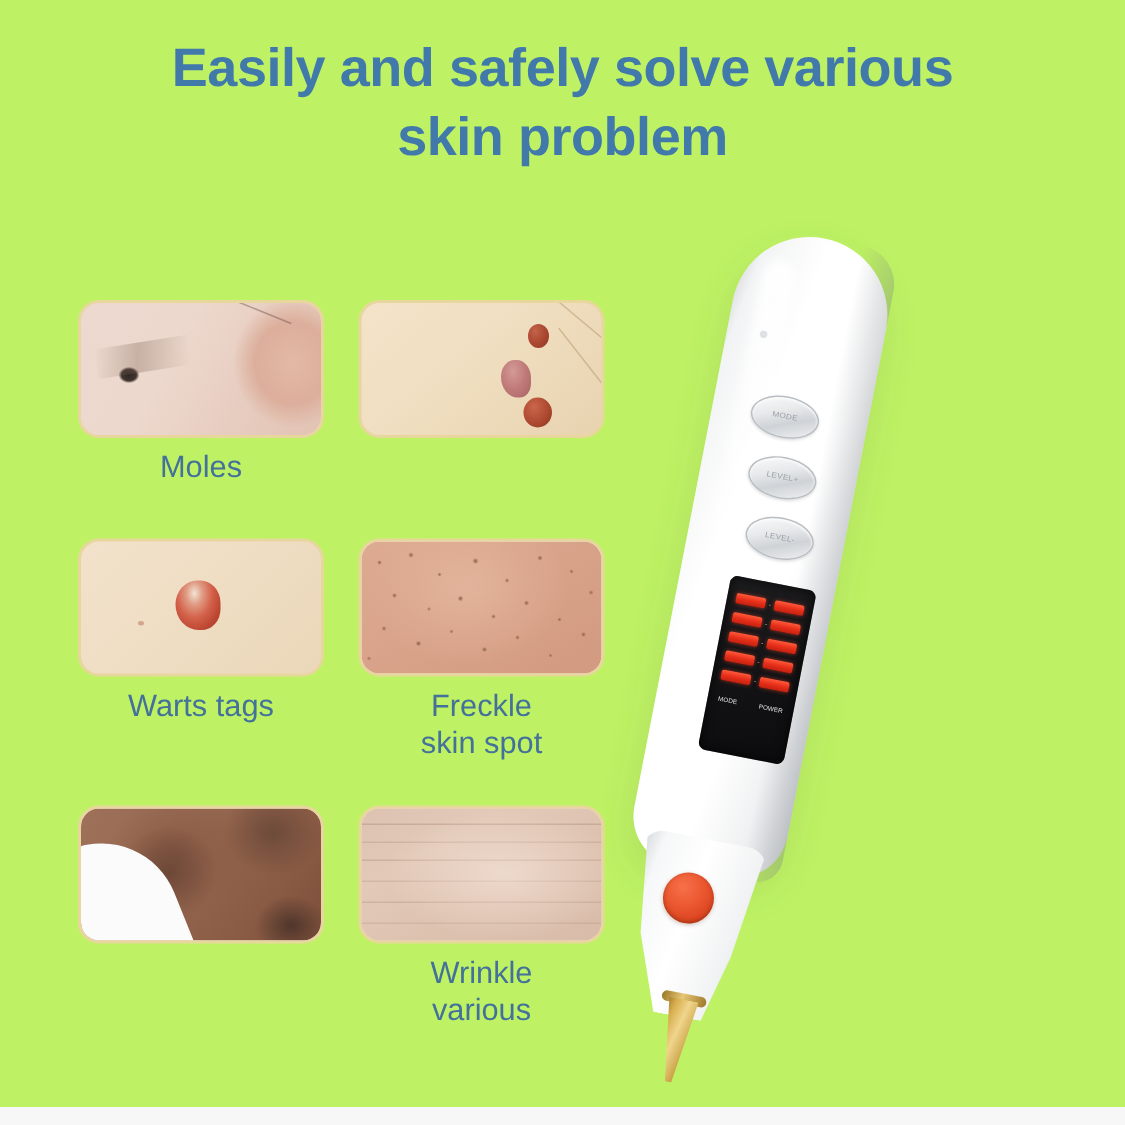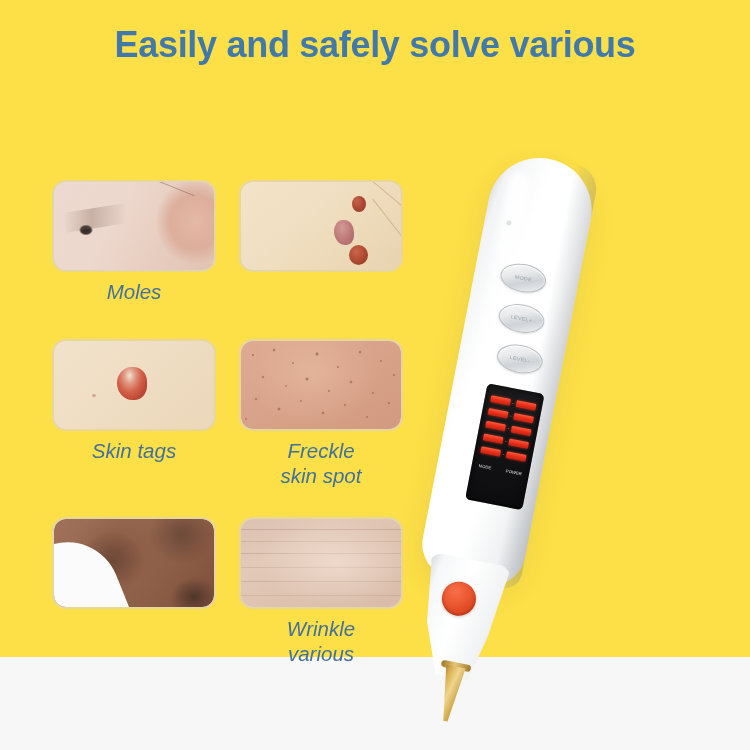--- a/index.html
+++ b/index.html
@@ -10,22 +10,22 @@
     width: 750px;
     height: 750px;
     background: #f7f7f8;
     font-family: "Liberation Sans", sans-serif;
     overflow: hidden;
     position: relative;
   }
   #page {
     position: relative;
     width: 750px;
-    height: 657px;
-    background: #fde047;
+    height: 738px;
+    background: #bef264;
   }
 
   
   .headline {
     position: absolute;
     left: 60px;
     top: 22px;
     width: 630px;
     text-align: center;
     color: #4279ab;
@@ -33,24 +33,23 @@
     font-size: 36px;
     line-height: 46px;
     letter-spacing: -0.3px;
   }
   .headline .line { display: block; }
 
   
   .cards {
     position: absolute;
     left: 0;
-    top: 166px;
+    top: 186px;
     width: 440px;
     height: 520px;
-    font-style: italic;
   }
   .card {
     position: absolute;
     width: 164px;
   }
   .card.col-a { left: 52px; }
   .card.col-b { left: 239px; }
   .card.row-1 { top: 14px; }
   .card.row-2 { top: 173px; }
   .card.row-3 { top: 351px; }
@@ -377,20 +376,21 @@
     box-shadow: inset 0 -1px 3px rgba(120,40,16,0.55), 0 1px 3px rgba(100,50,30,0.28);
   }
 </style>
 </head>
 <body>
 
 <div id="page">
 
   <div class="headline">
     <span class="line">Easily and safely solve various</span>
+    <span class="line">skin problem</span>
   </div>
 
   <div class="cards">
 
     <div class="card col-a row-1">
       <div class="thumb">
         <div class="photo ph-moles">
           <div class="hair"></div>
         </div>
       </div>
@@ -412,21 +412,21 @@
     </div>
 
     <div class="card col-a row-2">
       <div class="thumb">
         <div class="photo ph-tags">
           <div class="lesion"></div>
           <div class="dot"></div>
         </div>
       </div>
       <div class="card-label">
-        <span>Skin tags</span>
+        <span>Warts tags</span>
       </div>
     </div>
 
     <div class="card col-b row-2">
       <div class="thumb">
         <div class="photo ph-freckle">
           <div class="spots"></div>
         </div>
       </div>
       <div class="card-label">

